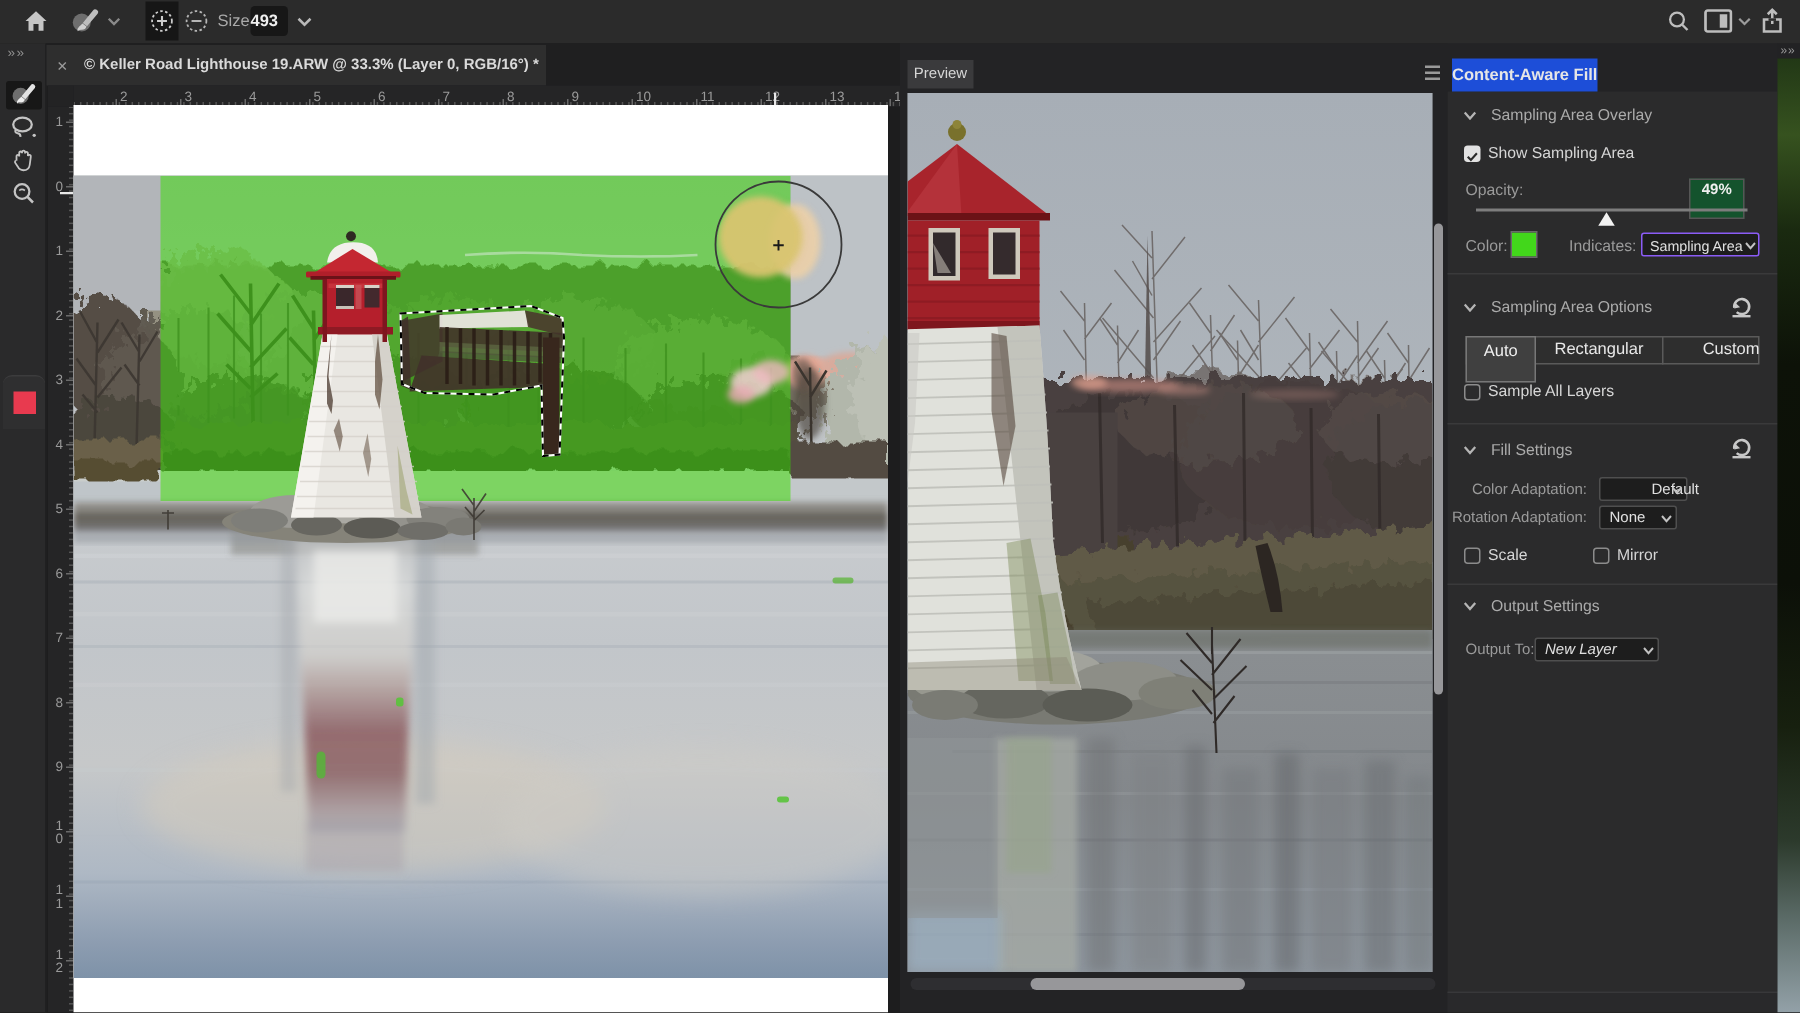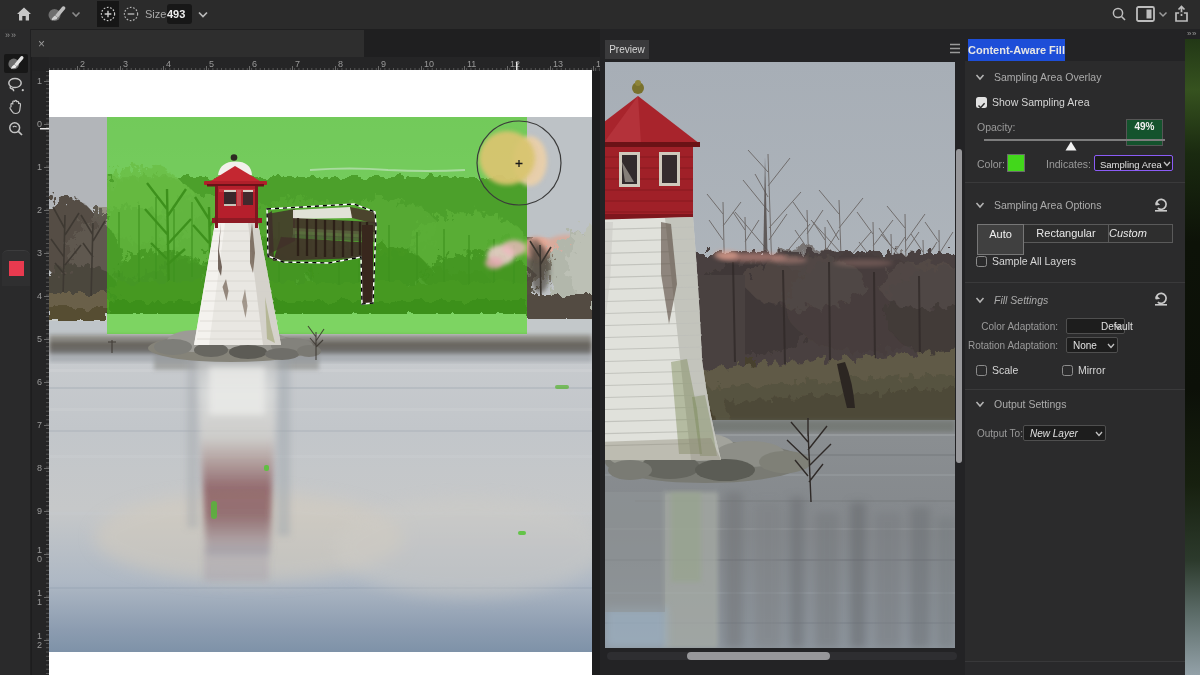--- a/index.html
+++ b/index.html
@@ -90,20 +90,21 @@
 
     <div class="abs" style="left:2px;top:221px;width:28px;height:36px;background:#2f2f30;border-top:1px solid #3c3c3d;border-radius:6px 6px 0 0;"></div>
     <div class="abs" style="left:9px;top:232px;width:15px;height:15px;background:#e83a4f;"></div>
   </div>
 
   <div class="abs" id="docarea" style="left:31px;top:29px;width:569px;height:646px;background:#1d1d1e;">
 
     <div class="abs" style="left:0;top:0;width:569px;height:28px;background:#1f1f20;"></div>
     <div class="abs" style="left:0;top:1px;width:333px;height:27px;background:#2e2e2e;">
       <div class="abs" style="left:7px;top:7px;color:#9a9a9a;font-size:12px;">×</div>
+      <div class="abs" style="left:25px;top:8px;color:#dadada;font-size:10px;font-weight:bold;white-space:nowrap;">© Keller Road Lighthouse 19.ARW @ 33.3% (Layer 0, RGB/16°) *</div>
     </div>
 
     <div class="abs" id="topruler" style="left:18px;top:28px;width:551px;height:14px;background:#252526;overflow:hidden;"><svg width="551" height="14" viewBox="0 0 551 14">
           <text x="31" y="10" font-family="Liberation Sans" font-size="9" fill="#9a9a9a">2</text>
           <rect x="28" y="9" width="1" height="5" fill="#6a6a6a"></rect>
           <text x="74" y="10" font-family="Liberation Sans" font-size="9" fill="#9a9a9a">3</text>
           <rect x="71" y="9" width="1" height="5" fill="#6a6a6a"></rect>
           <text x="117" y="10" font-family="Liberation Sans" font-size="9" fill="#9a9a9a">4</text>
           <rect x="114" y="9" width="1" height="5" fill="#6a6a6a"></rect>
           <text x="160" y="10" font-family="Liberation Sans" font-size="9" fill="#9a9a9a">5</text>
@@ -872,29 +873,29 @@
       </svg>
     <div class="abs lbl" style="left:29px;top:170px;color:#ababab;">Sampling Area Options</div>
     <svg class="abs" style="left:188px;top:168px;" width="16" height="15" viewBox="0 0 16 15">
       <path d="M3.2 8.2 a5 5 0 1 1 1.6 2.9" fill="none" stroke="#c8c8c8" stroke-width="1.7"></path>
       <path d="M3.6 4.6 L3.2 8.6 L7.1 7.8 Z" fill="#c8c8c8"></path>
       <rect x="2" y="13" width="12" height="1.6" fill="#c8c8c8"></rect>
     </svg>
     <div class="abs" style="left:12px;top:195px;width:196px;height:19px;border:1px solid #5a5a5a;background:#2e2e2e;"></div>
     <div class="abs" style="left:12px;top:195px;width:47px;height:31px;background:#404040;border:1px solid #777;color:#f0f0f0;font-size:11px;text-align:center;line-height:18px;">Auto</div>
     <div class="abs" style="left:59px;top:195px;width:85px;height:19px;border-right:1px solid #5a5a5a;color:#e8e8e8;font-size:11px;text-align:center;line-height:18px;">Rectangular</div>
-    <div class="abs" style="left:144px;top:195px;width:64px;height:19px;color:#e8e8e8;font-size:11px;text-align:left;line-height:18px;font-style:italic;">Custom</div>
+    <div class="abs" style="left:144px;top:195px;width:64px;height:19px;color:#e8e8e8;font-size:11px;text-align:right;line-height:18px;">Custom</div>
     <div class="abs" style="left:11px;top:227px;width:11px;height:11px;border:1px solid #8c8c8c;border-radius:2.5px;"></div>
     <div class="abs" style="left:27px;top:226px;color:#d6d6d6;font-size:10.5px;">Sample All Layers</div>
     <div class="abs" style="left:0px;top:253px;width:220px;height:1px;background:#3a3a3b;"></div>
 
     <svg class="abs" style="left:10px;top:267px;" width="10" height="8" viewBox="0 0 10 8">
         <path d="M1.5 2 L5 6 L8.5 2" stroke="#b5b5b5" stroke-width="1.5" fill="none"></path>
       </svg>
-    <div class="abs lbl" style="left:29px;top:265px;color:#ababab;font-style:italic;">Fill Settings</div>
+    <div class="abs lbl" style="left:29px;top:265px;color:#ababab;">Fill Settings</div>
     <svg class="abs" style="left:188px;top:262px;" width="16" height="15" viewBox="0 0 16 15">
       <path d="M3.2 8.2 a5 5 0 1 1 1.6 2.9" fill="none" stroke="#c8c8c8" stroke-width="1.7"></path>
       <path d="M3.6 4.6 L3.2 8.6 L7.1 7.8 Z" fill="#c8c8c8"></path>
       <rect x="2" y="13" width="12" height="1.6" fill="#c8c8c8"></rect>
     </svg>
     <div class="abs lbl" style="left:0;top:292px;width:93px;text-align:right;white-space:nowrap;font-size:10px;">Color Adaptation:</div>
     <div class="abs" style="left:101px;top:289px;width:59px;height:16px;background:#1d1d1d;border:1px solid #4f4f4f;border-radius:2px;">
       <div class="abs" style="left:6px;top:2px;color:#e0e0e0;font-size:10px;padding-left:28px;">Default</div>
       <svg class="abs" style="left:47px;top:5px;" width="8" height="6" viewBox="0 0 8 6">
           <path d="M1 1 L4 4.5 L7 1" stroke="#c2c2c2" stroke-width="1.3" fill="none"></path>

